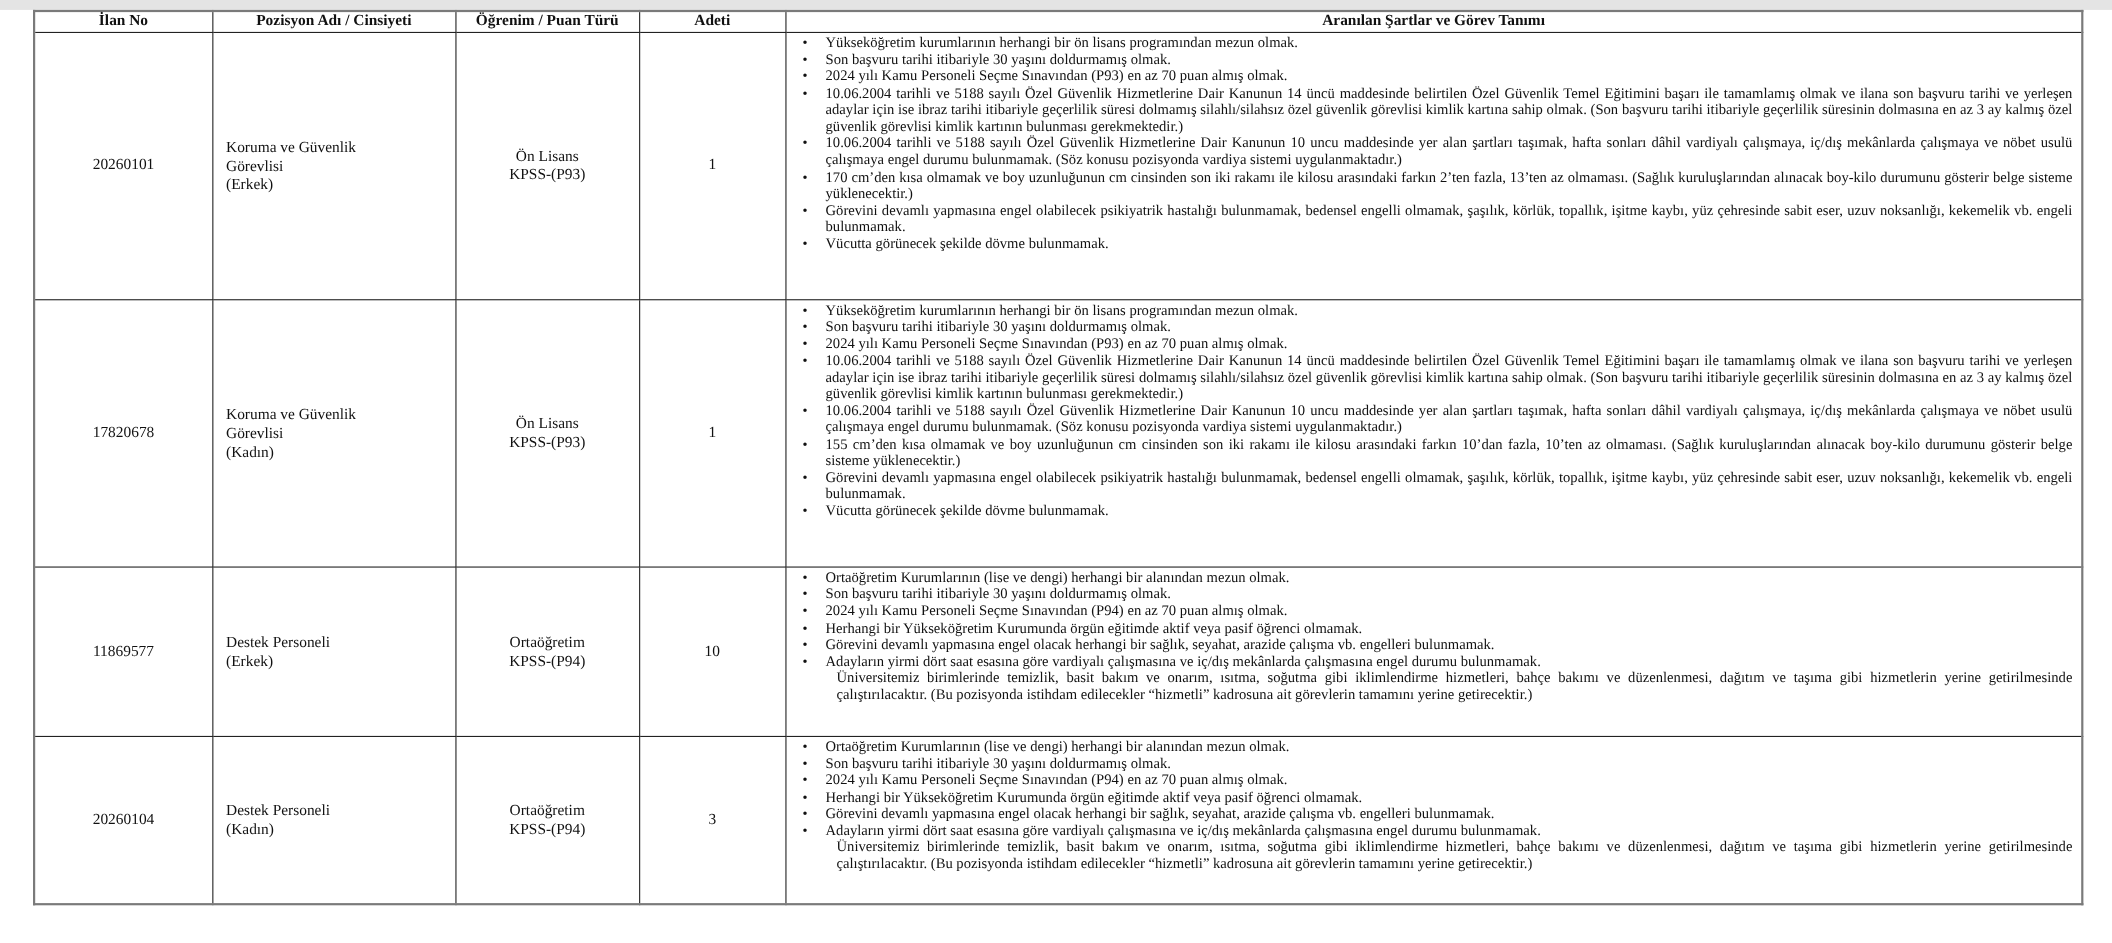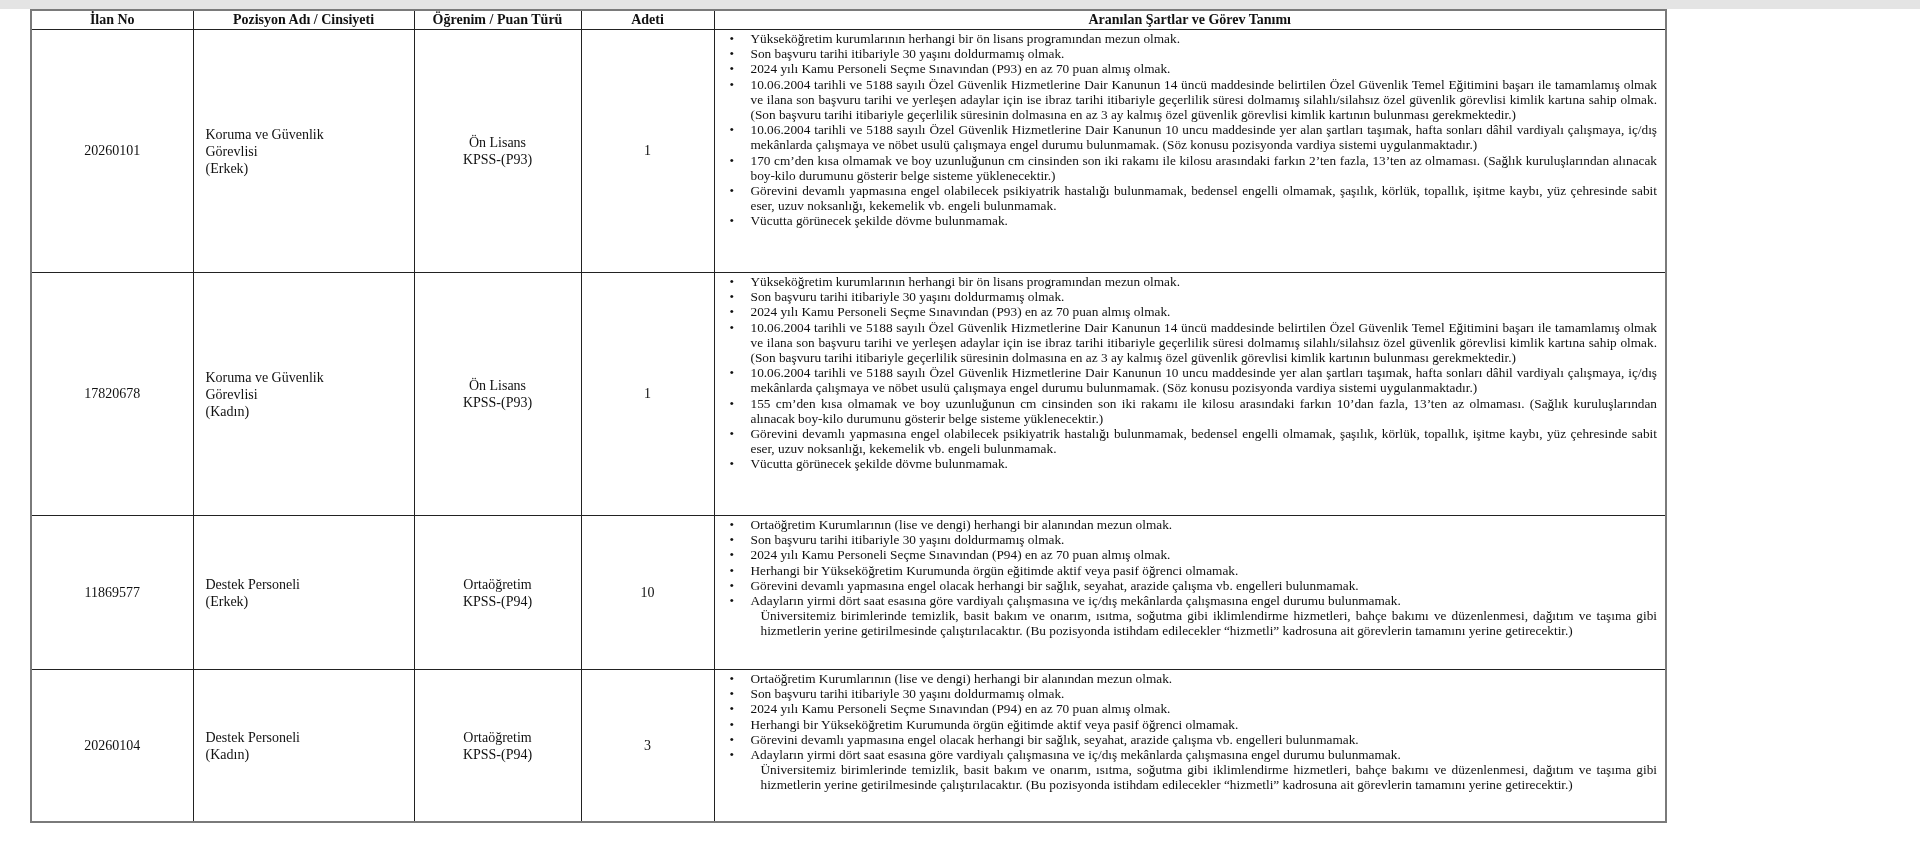--- a/index.html
+++ b/index.html
@@ -1,19 +1,19 @@
 <!DOCTYPE html>
 <html><head>
 <meta charset="utf-8">
 <style>
   html, body { margin:0; padding:0; background:#ffffff; }
   body { width:1920px; height:857px; position:relative; overflow:hidden;
          font-family:"Liberation Serif", "DejaVu Serif", serif; color:#111; }
   .top-shade { position:absolute; left:0; top:0; width:1920px; height:9px; background:#e4e4e4; }
-  table.ilan { position:absolute; left:30px; top:9px; width:1637px; border-collapse:collapse;
+  table.ilan { position:absolute; left:30px; top:9px; width:1864px; border-collapse:collapse;
                table-layout:fixed; border:2px solid #7a7a7a; }
   table.ilan th, table.ilan td { border:1px solid #222; padding:0; vertical-align:middle; }
   table.ilan th { font-weight:bold; font-size:14px; height:18px; line-height:16px; text-align:center; }
   col.c1 { width:162px; } col.c2 { width:221px; } col.c3 { width:167px; }
   col.c4 { width:133px; } col.c5 { width:auto; }
   td.ilanno { text-align:center; font-size:14px;margin-left:32px; }
   td.pos { font-size:14px; line-height:17px; padding-left:12px !important;font-family:Liberation Serif, serif; }
   td.edu { text-align:center; font-size:14px; line-height:17px; }
   td.adet { text-align:center; font-size:14px; }
   td.req { font-size:13.3px; line-height:15.2px; padding:1px 8px 1px 10px !important;
@@ -89,21 +89,21 @@
           <div>KPSS-(P93)</div>
         </td>
     <td class="adet"><span>1</span></td>
     <td class="req">
       <ul>
             <li><span class="bullet">•</span><span>Yükseköğretim kurumlarının herhangi bir ön lisans programından mezun olmak.</span></li>
             <li><span class="bullet">•</span><span>Son başvuru tarihi itibariyle 30 yaşını doldurmamış olmak.</span></li>
             <li><span class="bullet">•</span><span>2024 yılı Kamu Personeli Seçme Sınavından (P93) en az 70 puan almış olmak.</span></li>
             <li><span class="bullet">•</span><span>10.06.2004 tarihli ve 5188 sayılı Özel Güvenlik Hizmetlerine Dair Kanunun 14 üncü maddesinde belirtilen Özel Güvenlik Temel Eğitimini başarı ile tamamlamış olmak ve ilana son başvuru tarihi ve yerleşen adaylar için ise ibraz tarihi itibariyle geçerlilik süresi dolmamış silahlı/silahsız özel güvenlik görevlisi kimlik kartına sahip olmak. (Son başvuru tarihi itibariyle geçerlilik süresinin dolmasına en az 3 ay kalmış özel güvenlik görevlisi kimlik kartının bulunması gerekmektedir.)</span></li>
             <li><span class="bullet">•</span><span>10.06.2004 tarihli ve 5188 sayılı Özel Güvenlik Hizmetlerine Dair Kanunun 10 uncu maddesinde yer alan şartları taşımak, hafta sonları dâhil vardiyalı çalışmaya, iç/dış mekânlarda çalışmaya ve nöbet usulü çalışmaya engel durumu bulunmamak. (Söz konusu pozisyonda vardiya sistemi uygulanmaktadır.)</span></li>
-            <li><span class="bullet">•</span><span>155 cm’den kısa olmamak ve boy uzunluğunun cm cinsinden son iki rakamı ile kilosu arasındaki farkın 10’dan fazla, 13’ten az olmaması. (Sağlık kuruluşlarından alınacak boy-kilo durumunu gösterir belge sisteme yüklenecektir.)</span></li>
+            <li><span class="bullet">•</span><span>155 cm’den kısa olmamak ve boy uzunluğunun cm cinsinden son iki rakamı ile kilosu arasındaki farkın 10’dan fazla, 10’ten az olmaması. (Sağlık kuruluşlarından alınacak boy-kilo durumunu gösterir belge sisteme yüklenecektir.)</span></li>
             <li><span class="bullet">•</span><span>Görevini devamlı yapmasına engel olabilecek psikiyatrik hastalığı bulunmamak, bedensel engelli olmamak, şaşılık, körlük, topallık, işitme kaybı, yüz çehresinde sabit eser, uzuv noksanlığı, kekemelik vb. engeli bulunmamak.</span></li>
             <li><span class="bullet">•</span><span>Vücutta görünecek şekilde dövme bulunmamak.</span></li>
           </ul>
 
     </td>
   </tr>
 
   <tr class="r3">
     <td class="ilanno"><span>11869577</span></td>
     <td class="pos">

